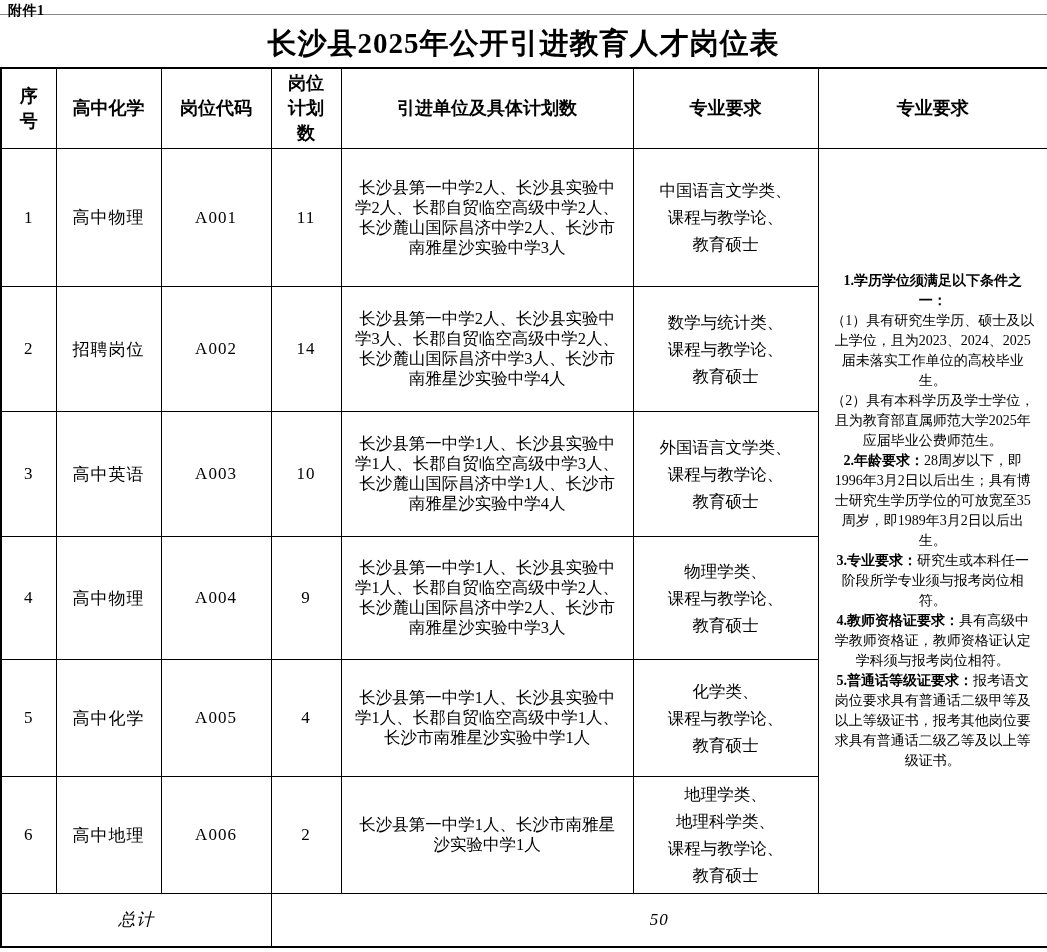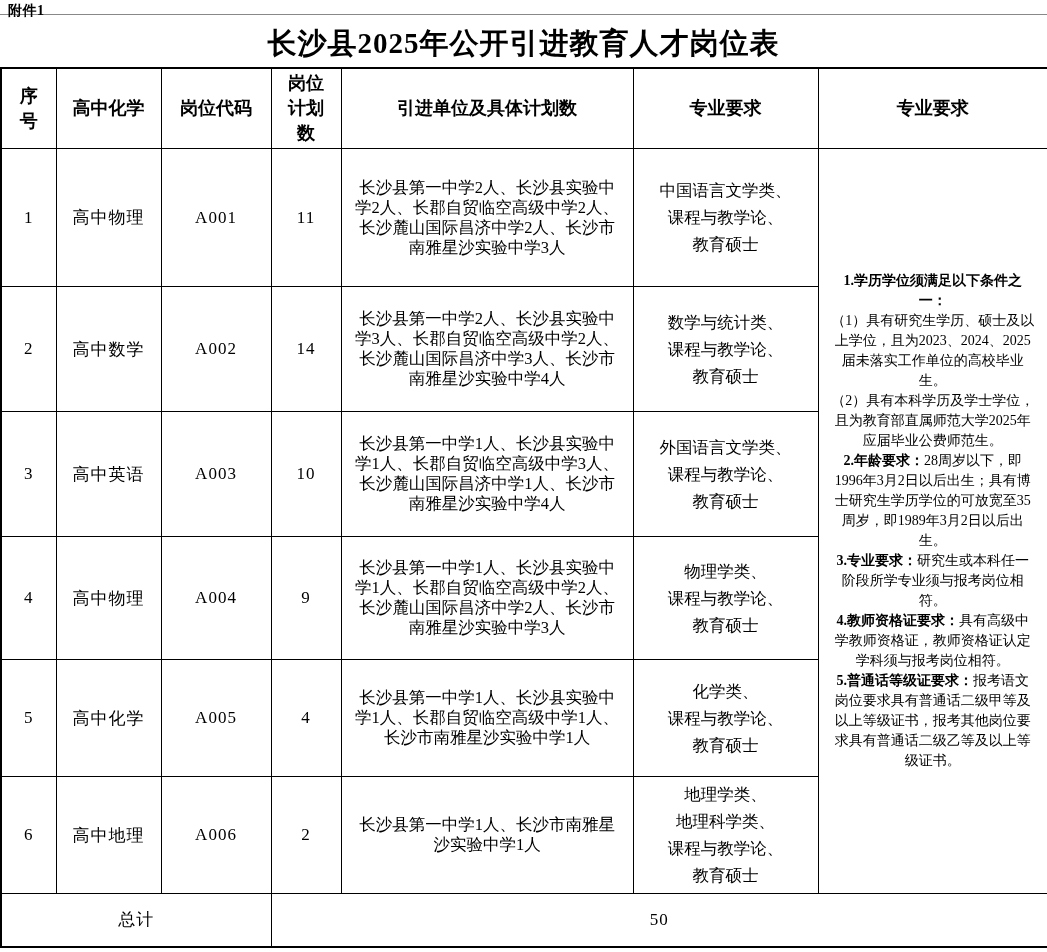--- a/index.html
+++ b/index.html
@@ -56,21 +56,21 @@
     line-height: 25px;
     white-space: pre-line;
   }
   thead tr   { height: 80px; }
   tbody tr:nth-child(1) { height: 138px; }
   tbody tr:nth-child(2) { height: 125px; }
   tbody tr:nth-child(3) { height: 125px; }
   tbody tr:nth-child(4) { height: 123px; }
   tbody tr:nth-child(5) { height: 117px; }
   tbody tr:nth-child(6) { height: 117px; }
-  tfoot tr   { height: 53px; }
+  tfoot tr   { height: 53px; font-style: italic; }
   td.c-seq, td.c-code, td.c-count, td.c-position {
     font-size: 17px;
     letter-spacing: 1px;
   }
   td.c-units {
     font-size: 16.5px;
     line-height: 20px;
     padding: 2px 9px;
     margin-left: 46px;
   }
@@ -138,21 +138,21 @@
             <div class="qseg"><b></b><span>（1）具有研究生学历、硕士及以上学位，且为2023、2024、2025届未落实工作单位的高校毕业生。</span></div>
             <div class="qseg"><b></b><span>（2）具有本科学历及学士学位，且为教育部直属师范大学2025年应届毕业公费师范生。</span></div>
             <div class="qseg"><b>2.年龄要求：</b><span>28周岁以下，即1996年3月2日以后出生；具有博士研究生学历学位的可放宽至35周岁，即1989年3月2日以后出生。</span></div>
             <div class="qseg"><b>3.专业要求：</b><span>研究生或本科任一阶段所学专业须与报考岗位相符。</span></div>
             <div class="qseg"><b>4.教师资格证要求：</b><span>具有高级中学教师资格证，教师资格证认定学科须与报考岗位相符。</span></div>
             <div class="qseg"><b>5.普通话等级证要求：</b><span>报考语文岗位要求具有普通话二级甲等及以上等级证书，报考其他岗位要求具有普通话二级乙等及以上等级证书。</span></div>
           </td>
         </tr>
         <tr>
           <td class="c-seq">2</td>
-          <td class="c-position">高中数学</td>
+          <td class="c-position">招聘岗位</td>
           <td class="c-code">A002</td>
           <td class="c-count">14</td>
           <td class="c-units">长沙县第一中学2人、长沙县实验中学3人、长郡自贸临空高级中学2人、长沙麓山国际昌济中学3人、长沙市南雅星沙实验中学4人</td>
           <td class="c-majors">数学与统计类、
 课程与教学论、
 教育硕士</td>
         </tr>
         <tr>
           <td class="c-seq">3</td>
           <td class="c-position">高中英语</td>

